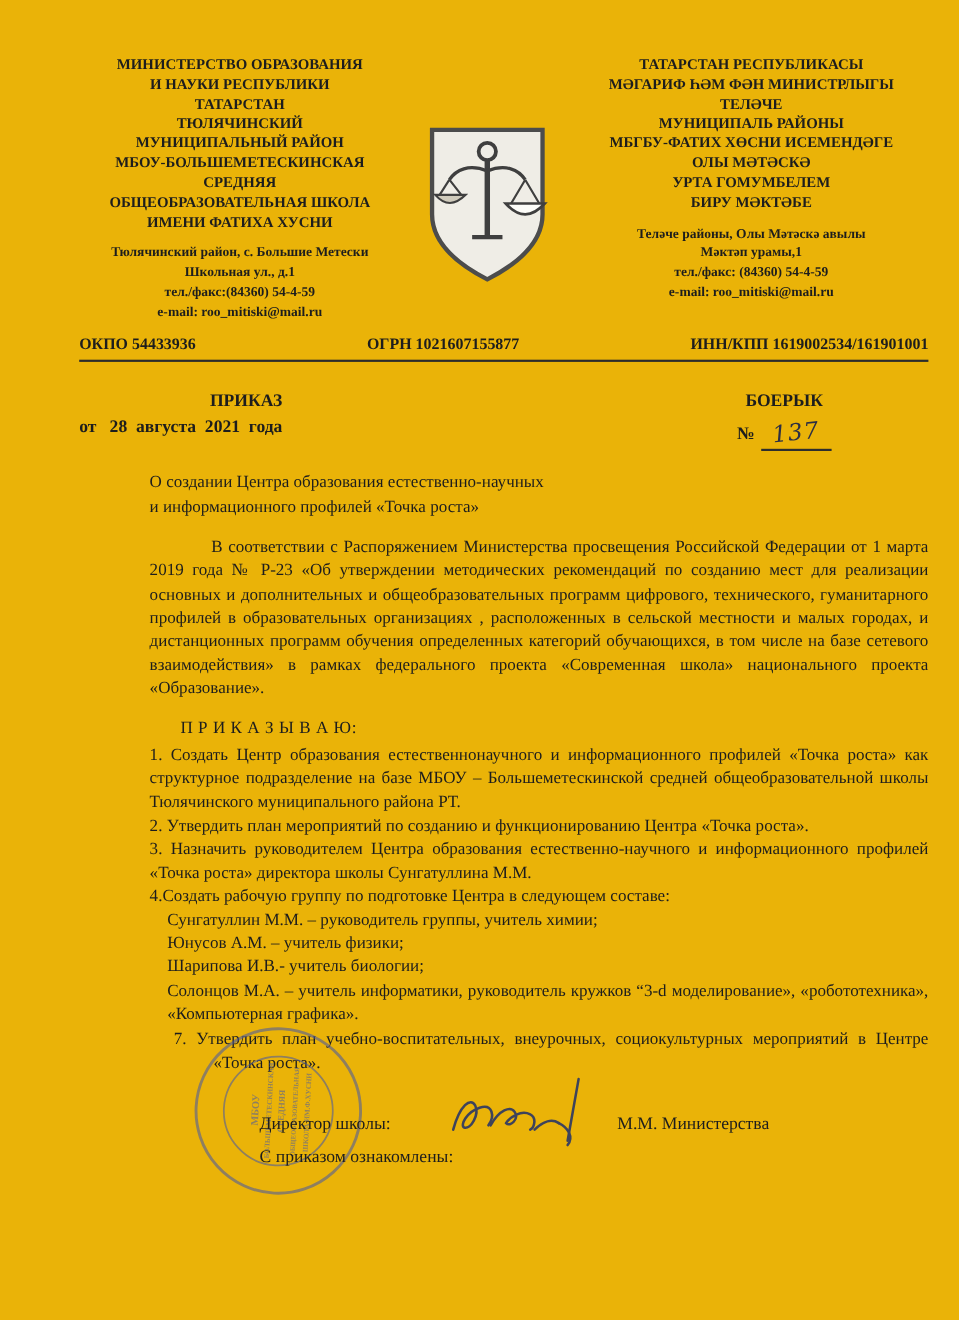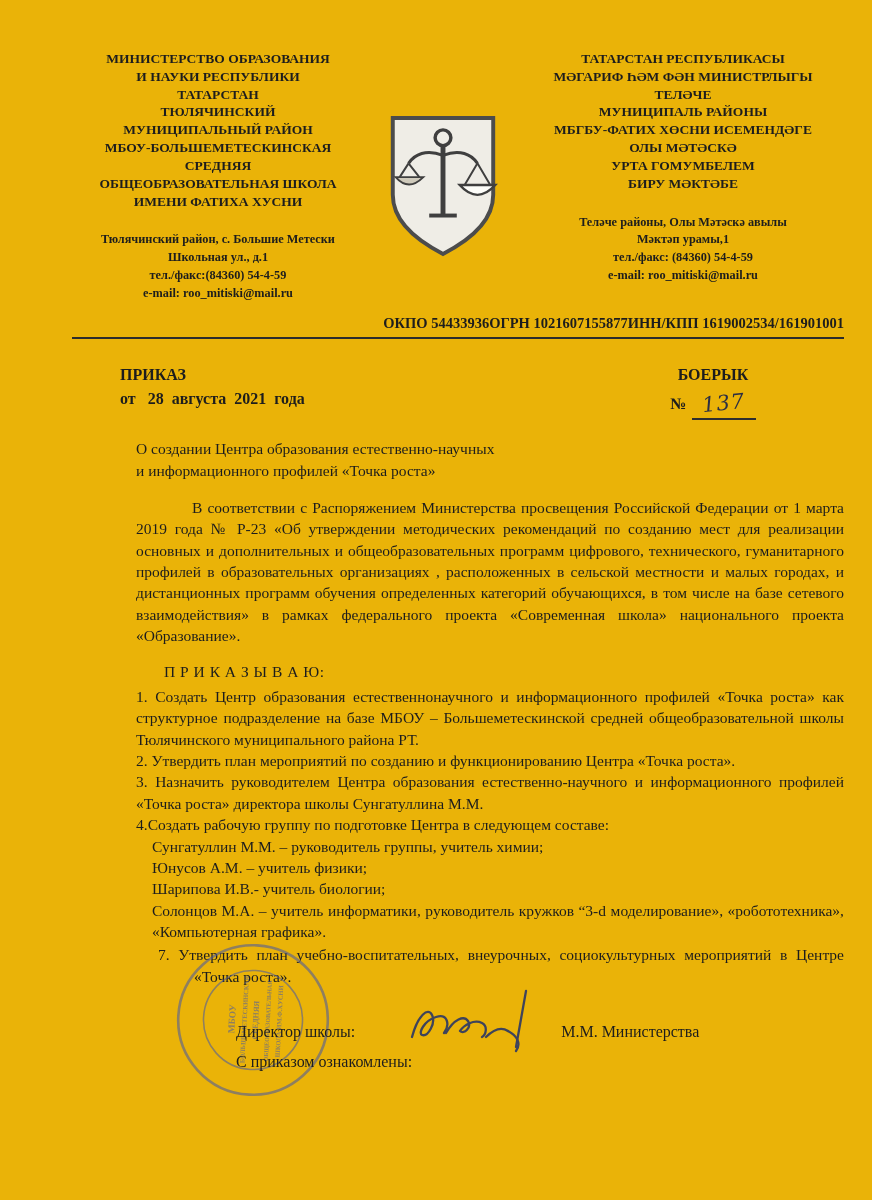--- a/index.html
+++ b/index.html
@@ -12,33 +12,33 @@
   .pre{white-space:pre-line;}
   .prewrap{white-space:pre-wrap;}
 
   
   .hdr{display:flex;justify-content:space-between;align-items:flex-start;}
   .hcol{font-weight:bold;text-align:center;line-height:1.32;}
   .hcol.left{width:292px;font-size:13.5px;}
   .hcol.right{width:322px;font-size:13.5px;}
   .blk{}
   .blk.first{margin-top:0;}
-  .addr{font-size:12.3px;margin-top:21px;line-height:1.45;}
+  .addr{font-size:12.3px;margin-top:11px;line-height:1.45;}
   .emblem-wrap{width:140px;margin-top:62px;flex:0 0 auto;}
   .emblem-svg{width:128px;height:148px;display:block;margin:0 auto;}
 
   .regrow{
-    display:flex;justify-content:flex-end;align-items:flex-end;
+    display:flex;justify-content:space-between;align-items:flex-end;
     margin-top:12px;padding-bottom:5px;border-bottom:2px solid #2c2c2c;
     font-weight:bold;font-size:14.5px;
   }
 
   
   .orderrow{display:flex;margin-top:24px;font-weight:bold;font-size:16px;}
-  .order-left{margin-left:48px;text-align:left;line-height:1.5;}
+  .order-left{text-align:right;line-height:1.5;}
   .order-right{margin-left:auto;margin-right:88px;text-align:center;line-height:1.5;}
   .numline{display:inline-block;min-width:56px;border-bottom:2px solid #2e2e2e;
     text-align:center;margin-left:6px;padding:0 4px;}
   .hand{
     font-family:"DejaVu Serif",serif;font-style:italic;font-weight:normal;
     font-size:21px;color:#2c2f44;display:inline-block;
     transform:rotate(-6deg) translateY(1px);letter-spacing:1px;
   }
 
   

